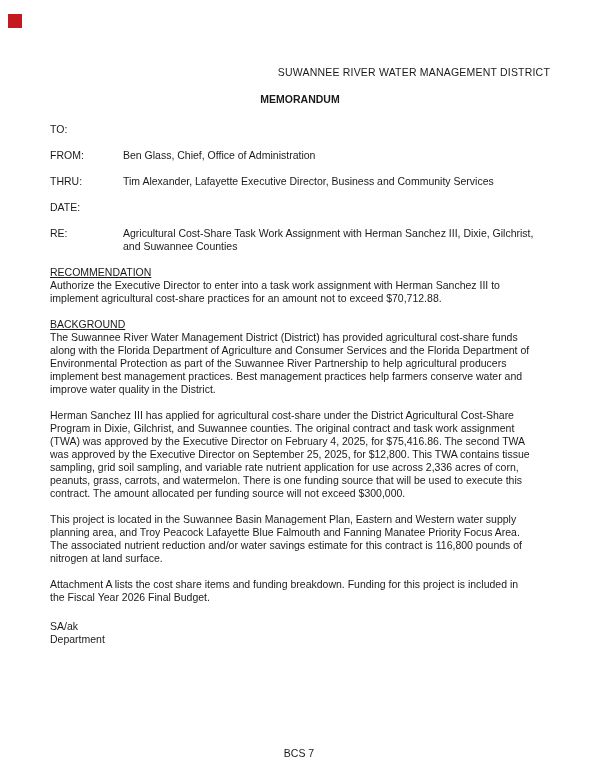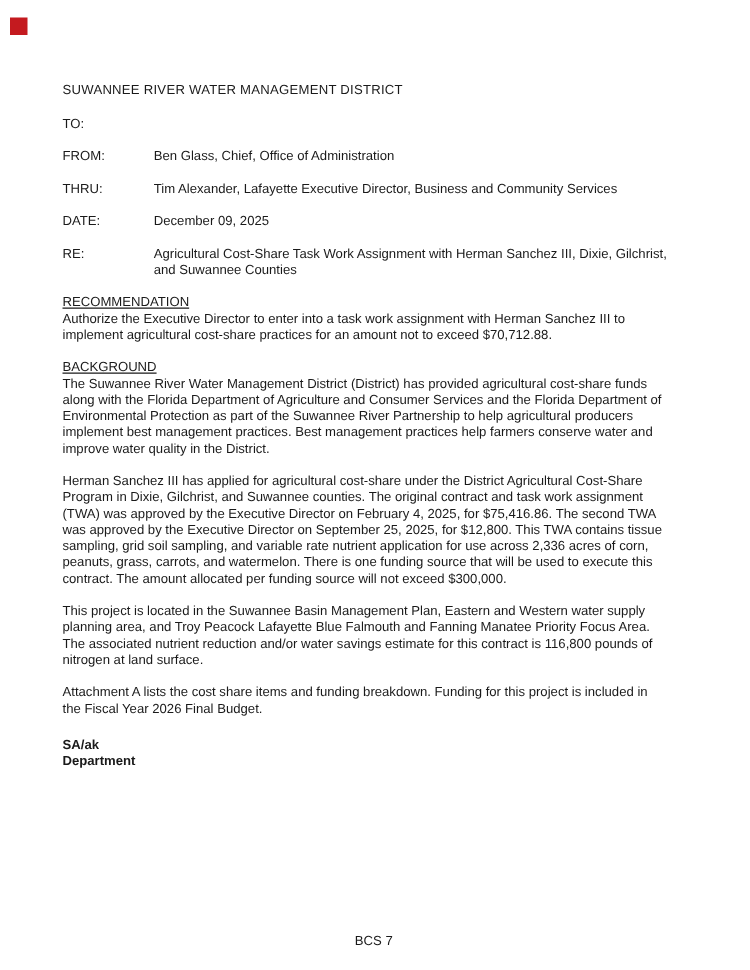--- a/index.html
+++ b/index.html
@@ -18,21 +18,21 @@
     background: #c41a1f;
   }
   .doc {
     position: absolute;
     left: 50px; top: 66px;
     width: 500px;
     font-size: 10.5px;
     line-height: 13px;
   }
   .doc-title {
-    text-align: left;
+    text-align: right;
     margin: 0 0 14px 0;
     letter-spacing: 0.2px;
   }
   .doc-subtitle {
     text-align: center;
     font-weight: bold;
     margin: 0 0 17px 0;
   }
   .meta-row {
     display: flex;
@@ -45,54 +45,54 @@
   .meta-value { flex: 1; }
   .section-heading {
     font-weight: normal;
     text-decoration: underline;
     margin: 0;
   }
   .para {
     margin: 0 16px 13px 0;
   }
   .sig-line { margin: 0; }
-  .sig-block { margin-top: 16px; font-weight: bold; }
+  .sig-block { margin-top: 16px; }
   .footer {
     position: absolute;
     left: 0; bottom: 16px;
     width: 598px;
     text-align: center;
     font-size: 10.5px;
     line-height: 13px;
   }
 </style>
 </head>
 <body>
 
 <div class="page-marker"></div>
 
 <div class="doc">
 
   <div class="doc-title">SUWANNEE RIVER WATER MANAGEMENT DISTRICT</div>
+  <div class="doc-subtitle">MEMORANDUM</div>
 
   <div class="meta">
     <div class="meta-row">
       <div class="meta-label">TO:</div>
     </div>
     <div class="meta-row">
       <div class="meta-label">FROM:</div>
       <div class="meta-value">Ben Glass, Chief, Office of Administration</div>
     </div>
     <div class="meta-row">
       <div class="meta-label">THRU:</div>
       <div class="meta-value">Tim Alexander, Lafayette Executive Director, Business and Community Services</div>
     </div>
     <div class="meta-row">
       <div class="meta-label">DATE:</div>
-      <div class="meta-value">December 09, 2025</div>
     </div>
     <div class="meta-row">
       <div class="meta-label">RE:</div>
       <div class="meta-value">Agricultural Cost-Share Task Work Assignment with Herman Sanchez III, Dixie, Gilchrist, and Suwannee Counties</div>
     </div>
   </div>
 
   <div class="section">
     <div class="section-heading">RECOMMENDATION</div>
     <p class="para">Authorize the Executive Director to enter into a task work assignment with Herman Sanchez III to implement agricultural cost-share practices for an amount not to exceed $70,712.88.</p>

